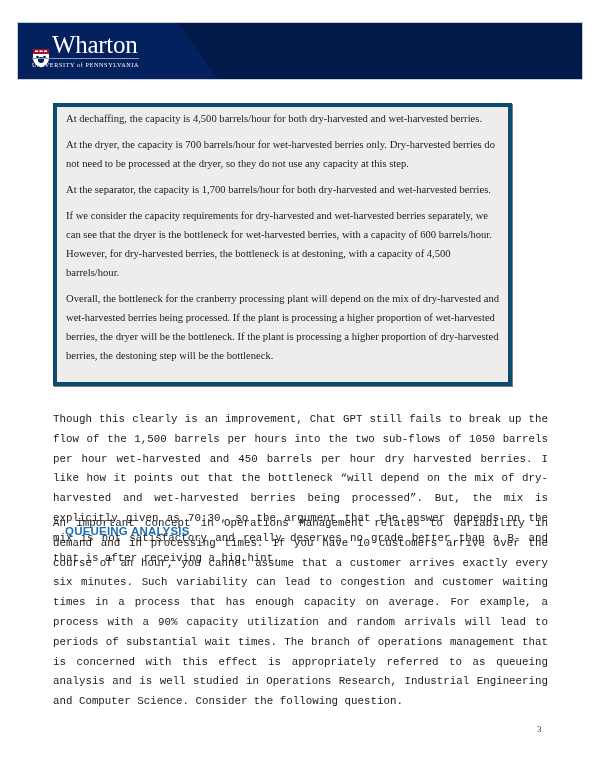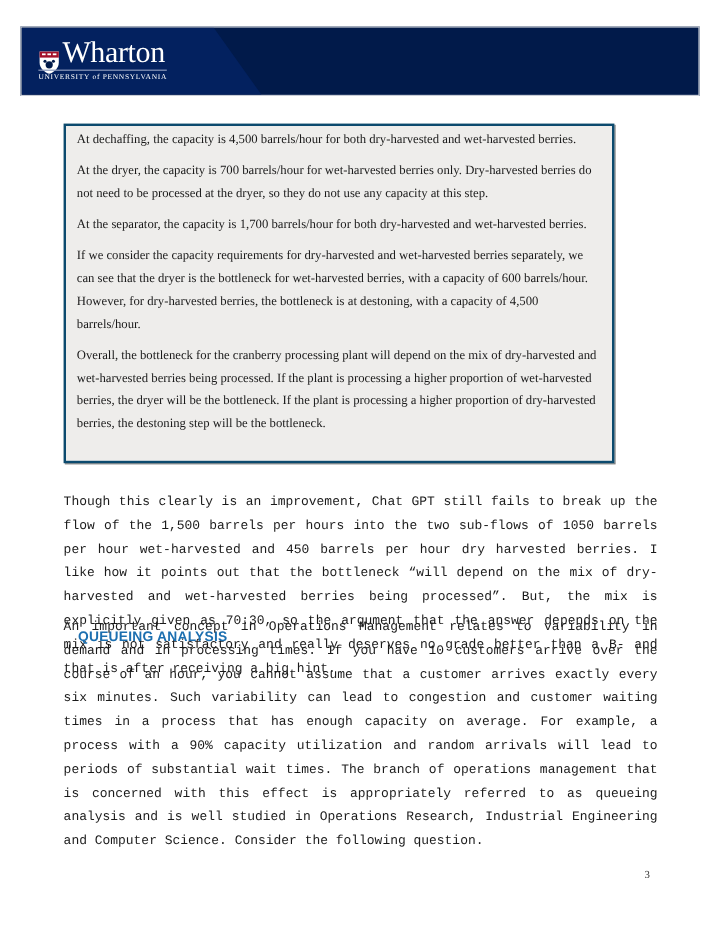--- a/index.html
+++ b/index.html
@@ -2,28 +2,28 @@
 <html><head>
 <meta charset="utf-8">
 <style>
   html, body { margin: 0; padding: 0; background: #ffffff; }
   body { width: 600px; height: 776px; position: relative; overflow: hidden;
          font-family: "Liberation Serif", "DejaVu Serif", serif; color: #1a1a1a; }
   .banner { position: absolute; left: 17px; top: 22px; width: 566px; height: 58px;
             background: #011a4a; overflow: hidden; border: 1px solid #c9cdd6; box-sizing: border-box; }
   .banner .light { position: absolute; left: 0; top: 0; height: 100%; width: 200px;
             background: #03215f; clip-path: polygon(0 0, 160px 0, 200px 100%, 0 100%); }
-  .logo { position: absolute; left: 14px; top: 10px; display: flex; align-items: center; }
+  .logo { position: absolute; left: 14px; top: 10px; display: flex; align-items: flex-end; }
   .shield { width: 18px; height: 20px; margin-top: 3px; margin-right: 2px; }
   .logo-text { display: flex; flex-direction: column; }
   .wordmark { color: #ffffff; font-family: "Liberation Serif", serif; font-size: 25px; line-height: 24px; letter-spacing: -0.3px; }
   .tagline { color: #ffffff; font-family: "Liberation Serif", serif; font-size: 6.2px; letter-spacing: 0.6px;
              border-top: 1px solid #8c9abb; padding-top: 2px; margin-top: 1px; margin-left: -20px; white-space: nowrap; }
   .quote-box { position: absolute; left: 53px; top: 103px; width: 459px; height: 283px; box-sizing: border-box;
-               background: #eeedeb; border: 2px solid #0c4a6e; box-shadow: 1px 1px 0 #7d7d7d;
+               background: #eeedeb; border: 4px solid #0c4a6e; box-shadow: 1px 1px 0 #7d7d7d;
                padding: 2px 8px 0 9px; font-size: 10.6px; line-height: 19px; }
   .quote-box p { margin: 0 0 7px 0; }
   .body-text { position: absolute; left: 53px; width: 495px; font-size: 10.8px; line-height: 19.8px; text-align: justify; margin: 0; font-family: Liberation Mono, monospace; }
   #p1 { top: 410px; }
   #p2 { top: 514px; }
   .heading { position: absolute; left: 53px; top: 513px; margin: 12px; font-family: "Liberation Sans", "DejaVu Sans", sans-serif;
              font-weight: bold; font-size: 11.5px; color: #1c6fb0; letter-spacing: 0.2px; }
   .page-number { position: absolute; left: 537px; top: 724px; font-size: 9px; color: #333; }
 </style>
 </head>

